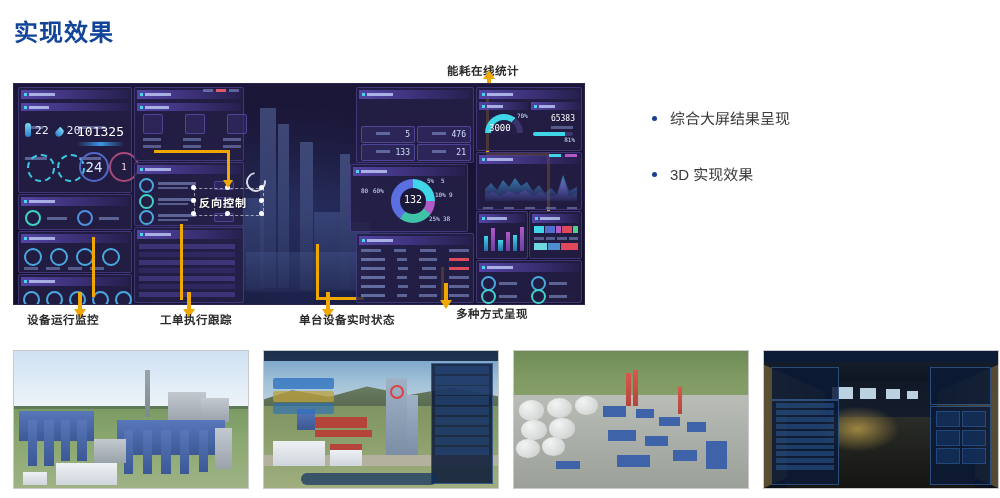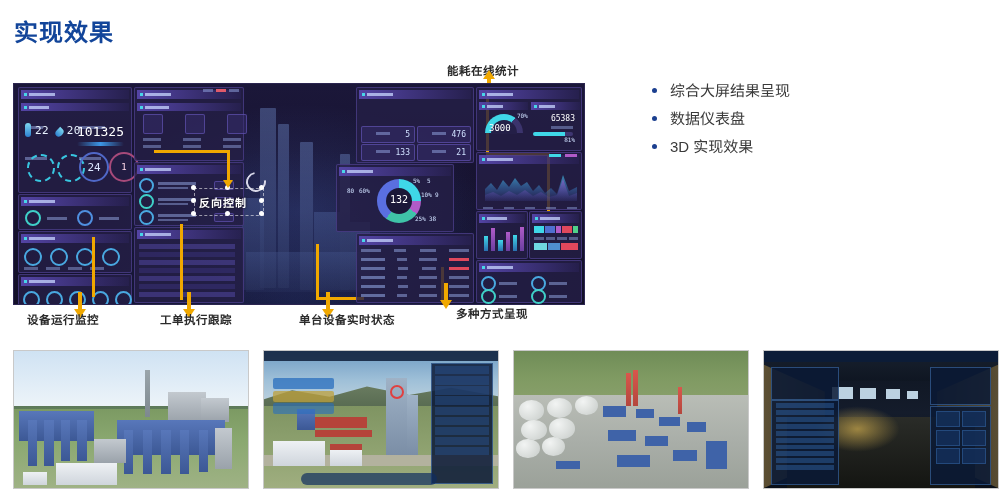--- a/index.html
+++ b/index.html
@@ -16,21 +16,21 @@
     font-size:24px;font-weight:bold;color:#12459a;letter-spacing:1px;
   }
   .h-right{
     position:absolute;left:652px;top:12px;
     font-size:20px;font-weight:bold;color:#12459a;letter-spacing:1px;
     font-style:italic;
   }
 
   
   .bullets{position:absolute;left:652px;top:76px;width:330px;}
-  .bullet-row{display:flex;align-items:center;height:28px;}
+  .bullet-row{display:flex;align-items:center;height:28px;margin-top:28px;}
   .bullet-dot{
     width:5px;height:5px;border-radius:50%;background:#1b3f8f;
     margin-right:13px;flex:0 0 auto;
   }
   .bullet-text{font-size:15px;color:#3a3a3a;line-height:1;}
 
   
   .callout-top{
     position:absolute;left:447px;top:62px;
     font-size:11.5px;color:#2b2b2b;font-weight:bold;letter-spacing:.5px;
@@ -214,24 +214,20 @@
 
   <div class="h-left">实现效果</div>
 
   <div class="bullets">
     <div class="bullet-row">
       <span class="bullet-dot"></span>
       <span class="bullet-text">综合大屏结果呈现</span>
     </div>
     <div class="bullet-row">
       <span class="bullet-dot"></span>
-      <span class="bullet-text">数据仪表盘</span>
-    </div>
-    <div class="bullet-row">
-      <span class="bullet-dot"></span>
       <span class="bullet-text">3D 实现效果</span>
     </div>
   </div>
 
   <div class="callout-top">能耗在线统计</div>
   <div class="arrow-up"></div>
 
   <div class="dash">
     <div class="dash-bg"></div>
 
@@ -267,21 +263,21 @@
       <div style="position:absolute;left:60px;top:27px;"><span class="bar" style="width:26px;"></span></div>
       <div style="position:absolute;left:58px;top:34px;">
         <span class="num-big">101325</span>
         <span style="display:block;height:4px;margin-top:2px;border-radius:2px;background:linear-gradient(90deg,rgba(60,150,230,0),#3c96e6,rgba(60,150,230,0));"></span>
       </div>
       <div style="position:absolute;left:6px;top:58px;"><span class="bar" style="width:22px;"></span></div>
       <div class="circle-ring" style="position:absolute;left:8px;top:66px;width:24px;height:24px;"></div>
       <div class="circle-ring" style="position:absolute;left:38px;top:66px;width:24px;height:24px;"></div>
       <div style="position:absolute;left:60px;top:58px;"><span class="bar" style="width:22px;"></span></div>
       <div class="circle-solid" style="position:absolute;left:60px;top:64px;width:26px;height:26px;display:flex;align-items:center;justify-content:center;border-color:#5068c8;">
-        <span class="num-sm" style="font-size:11px;color:#dbe6ff;">24</span>
+        <span class="num-sm" style="font-size:14px;color:#dbe6ff;">24</span>
       </div>
       <div class="circle-solid" style="position:absolute;left:90px;top:64px;width:26px;height:26px;display:flex;align-items:center;justify-content:center;border-color:#a74a7a;">
         <span class="num-sm" style="font-size:9px;color:#ffd9e8;">1</span>
       </div>
     </div>
 
     <div class="panel" style="left:4px;top:110px;width:112px;height:34px;">
       <div class="ptitle">
           <i></i>
           <b></b>
@@ -450,21 +446,21 @@
       <div class="chip" style="position:absolute;left:4px;top:56px;width:52px;height:15px;">
         <span class="bar" style="position:absolute;left:14px;top:5px;width:14px;"></span>
         <span class="num-sm" style="position:absolute;right:4px;top:3px;">133</span>
       </div>
       <div class="chip" style="position:absolute;left:60px;top:56px;width:52px;height:15px;">
         <span class="bar" style="position:absolute;left:14px;top:5px;width:14px;"></span>
         <span class="num-sm" style="position:absolute;right:4px;top:3px;">21</span>
       </div>
     </div>
 
-    <div class="panel" style="left:322px;top:80px;width:116px;height:66px;text-decoration:underline;">
+    <div class="panel" style="left:336px;top:80px;width:116px;height:66px;text-decoration:underline;">
       <div class="ptitle">
           <i></i>
           <b></b>
         </div>
       <div style="position:absolute;left:40px;top:14px;width:44px;height:44px;border-radius:50%;
                   background:conic-gradient(#3fd7e8 0deg 90deg,#b05bc8 90deg 126deg,#3fc3a8 126deg 216deg,#5a6fe0 216deg 360deg);">
         <span style="position:absolute;left:9px;top:9px;width:26px;height:26px;border-radius:50%;background:#1b1838;"></span>
         <span class="num-sm" style="position:absolute;left:0;right:0;top:15px;text-align:center;font-size:10px;color:#fff;">132</span>
       </div>
       <span class="num-sm" style="position:absolute;left:22px;top:22px;font-size:6px;">60%</span>

